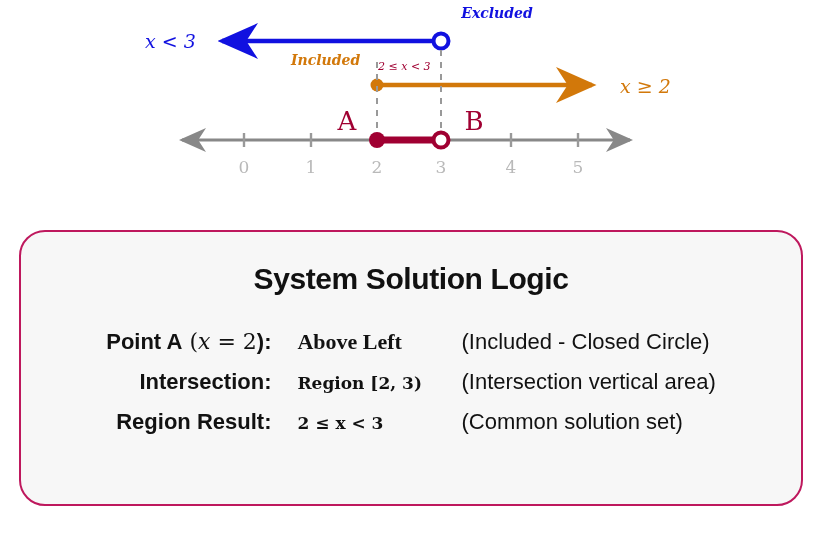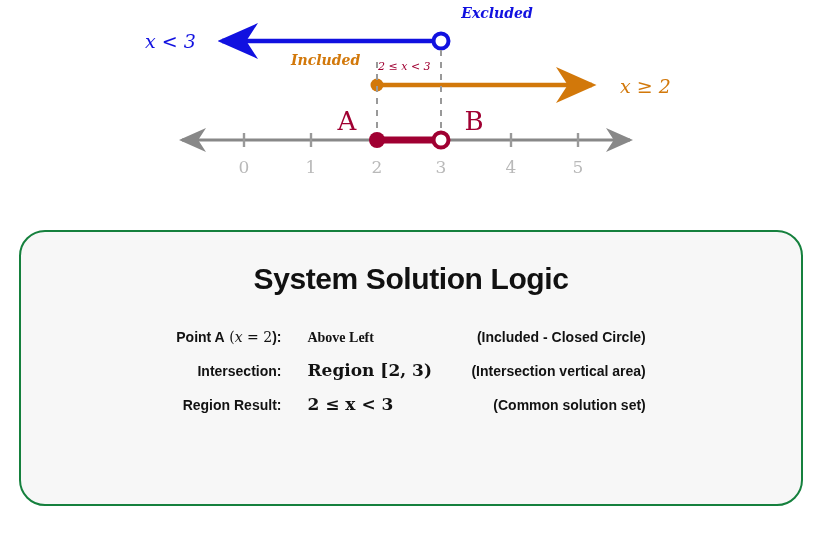--- a/index.html
+++ b/index.html
@@ -57,40 +57,40 @@
   }
   
   .card {
     position: absolute;
     left: 19px;
     top: 230px;
     width: 784px;
     height: 276px;
     box-sizing: border-box;
     background: #f7f7f7;
-    border: 2px solid #15803d;
+    border: 2px solid #be185d;
     border-radius: 26px;
   }
   .card-title {
     text-align: center;
     margin: 30px 0 0 0;
     font-family: "Liberation Sans", sans-serif;
     font-weight: bold;
     font-size: 30px;
     letter-spacing: -0.4px;
     color: #111111;
   }
   .logic-table {
     margin: 26px auto 0 auto;
     border-collapse: separate;
     border-spacing: 0;
   }
   .logic-table td {
     padding: 7px 0;
-    font-size: 14px;
+    font-size: 22px;
     color: #121212;
     white-space: nowrap;
     vertical-align: baseline;
   }
   td.col-label {
     text-align: right;
     font-family: "Liberation Sans", sans-serif;
     font-weight: bold;
     padding-right: 26px;
   }
@@ -100,23 +100,23 @@
     font-weight: bold;
     padding-right: 34px;
     min-width: 130px;
   }
   td.col-value.math {
     font-family: "DejaVu Serif", "Liberation Serif", serif;
     font-weight: bold;
     font-size: 17px;
   }
   td.col-note {
-    text-align: right;
-    font-family: "Liberation Sans", sans-serif;
-    font-weight: bold;
+    text-align: left;
+    font-family: "Liberation Sans", sans-serif;
+    font-weight: normal;
   }
   .mathit {
     font-family: "DejaVu Serif", "Liberation Serif", serif;
     font-style: italic;
     font-weight: normal;
   }
   .mathup {
     font-family: "DejaVu Serif", "Liberation Serif", serif;
     font-style: normal;
     font-weight: normal;

